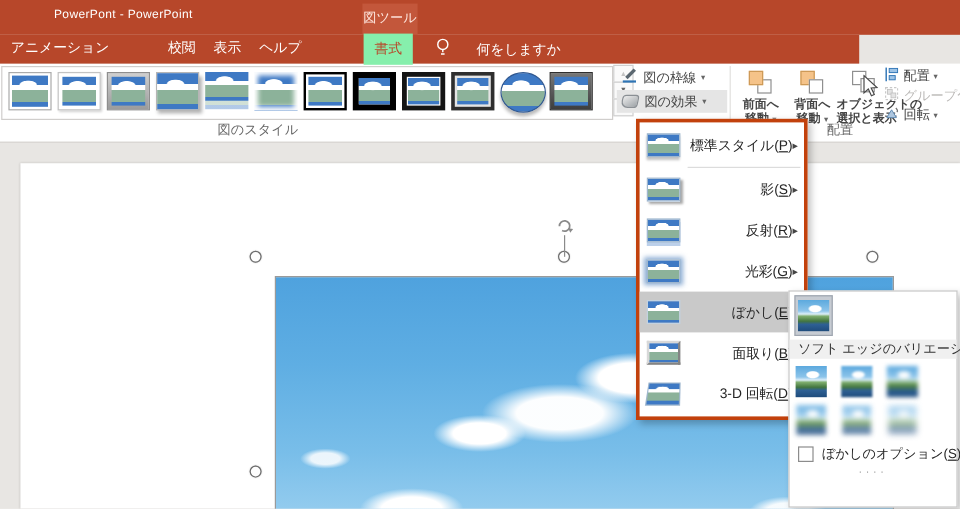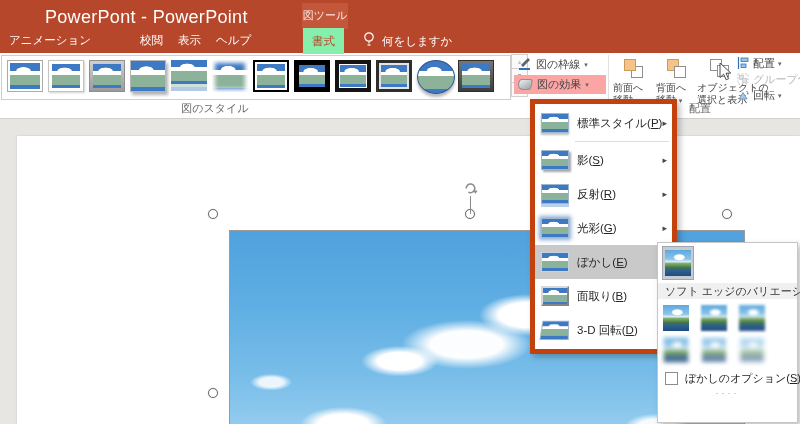--- a/index.html
+++ b/index.html
@@ -3,31 +3,31 @@
 <meta charset="utf-8">
 <style>
   html,body{margin:0;padding:0;}
   body{width:800px;height:424px;overflow:hidden;position:relative;
        font-family:"Liberation Sans","DejaVu Sans",sans-serif;
        -webkit-font-smoothing:antialiased;background:#E8E6E3;}
   .abs{position:absolute;}
 
   
   .titlebar{left:0;top:0;width:800px;height:29px;background:#B7472A;z-index:5;}
-  .title-text{left:45px;top:7px;color:#FFFFFF;font-size:18px;letter-spacing:.3px;}
+  .title-text{left:45px;top:7px;color:#FFFFFF;font-size:10px;letter-spacing:.3px;}
   .ctx-tab{left:302px;top:3px;width:46px;height:26px;background:#C3573B;color:#FFE8E0;
            font-size:11px;text-align:center;line-height:24px;}
 
   
-  .tabrow{left:0;top:29px;width:800px;height:24px;background:#B7472A;z-index:5;}
+  .tabrow{left:0;top:29px;width:716px;height:24px;background:#B7472A;z-index:5;}
   .tab{position:absolute;top:0;height:24px;line-height:23px;color:#FFFFFF;font-size:11.5px;
        padding:0 9px;}
   .tab.active{background:#86efac;color:#B7472A;top:-1px;height:26px;line-height:26px;}
   .tellme{position:absolute;left:362px;top:0;height:24px;display:flex;align-items:center;color:#fff;}
-  .tellme .txt{font-size:11.5px;margin-left:6px;}
+  .tellme .txt{font-size:11.5px;margin-left:21px;}
 
   
   .ribbon{left:0;top:53px;width:800px;height:65px;background:#FFFFFF;
           border-bottom:1px solid #D2CFCB;z-index:4;}
   .gallery-box{position:absolute;left:1px;top:2px;width:508px;height:43px;background:#fff;
                border:1px solid #D0CECC;}
   .gthumb{position:absolute;top:4px;width:36px;height:32px;box-sizing:border-box;}
   .land{width:100%;height:100%;background:
         radial-gradient(ellipse 12px 6px at 45% 30%,#fff 55%,rgba(255,255,255,0) 65%),
         linear-gradient(180deg,#3E79C4 0%,#3E79C4 30%,#FFF 30%,#FFF 46%,#8CB29A 46%,#8CB29A 86%,#3E79C4 86%,#3E79C4 100%);}
@@ -47,25 +47,25 @@
   .g11{padding:3px;background:linear-gradient(#777,#3D3D3D);border:1px solid #2E2E2E;}
   .gscroll{position:absolute;left:511px;top:2px;width:17px;}
   .gs-btn{box-sizing:border-box;width:17px;height:15px;border:1px solid #CFCFCF;background:#FAFAFA;
           font-size:7px;text-align:center;line-height:13px;color:#666;margin-top:-1px;}
   .gs-btn.dim{color:#C4C4C4;}
   .gs-more{border-top:1px solid #666;display:inline-block;line-height:6px;font-size:7px;}
   .fx-btn{position:absolute;left:514px;width:92px;height:19px;display:flex;align-items:center;
           padding-left:4px;box-sizing:border-box;}
   .fx-btn .lbl{font-size:11px;color:#444;margin-left:5px;}
   .fx-btn .caret{font-size:7px;color:#666;margin-left:4px;}
-  .fx-btn.pressed{background:#fca5a5;}
+  .fx-btn.pressed{background:#e5e5e5;}
   .blob{width:12px;height:9px;background:linear-gradient(145deg,#ECECEC,#9FA4A8);
         border:1px solid #8A8F94;border-radius:3px 3px 3px 6px;transform:skewX(-12deg);}
   .vsep{position:absolute;left:608px;top:2px;width:1px;height:58px;background:#E2E0DE;}
-  .big-btn{position:absolute;top:3px;width:42px;height:58px;text-align:left;}
+  .big-btn{position:absolute;top:3px;width:42px;height:58px;text-align:center;font-weight:bold;}
   .big-btn .ic{position:relative;width:22px;height:22px;margin:2px auto 2px auto;}
   .sq{position:absolute;width:12px;height:12px;box-sizing:border-box;}
   .sq.orange{background:#F5C389;border:1px solid #CE9A57;}
   .sq.white{background:#FFFFFF;border:1px solid #8F8F8F;}
   .big-btn .bl{font-size:10px;color:#444;line-height:12px;white-space:nowrap;}
   .big-btn .caret{font-size:7px;color:#666;}
   .mini-row{position:absolute;left:737px;height:15px;display:flex;align-items:center;width:70px;overflow:hidden;}
   .mini-row .ml{font-size:11px;color:#444;margin-left:4px;white-space:nowrap;}
   .mini-row .ml.dis{color:#BBB9B7;}
   .mini-row .caret{font-size:7px;color:#666;margin-left:3px;}
@@ -87,22 +87,22 @@
           radial-gradient(ellipse 80px 26px at 52% 103%,#FFF 45%,rgba(255,255,255,0) 72%),
           radial-gradient(ellipse 46px 18px at 83% 93%,rgba(255,255,255,.92) 40%,rgba(255,255,255,0) 70%),
           radial-gradient(ellipse 30px 12px at 8% 72%,rgba(255,255,255,.85) 40%,rgba(255,255,255,0) 70%),
           linear-gradient(180deg,#4FA2DE 0%,#5FAEE3 35%,#79BEE9 70%,#9CD0F0 100%);}
   .handle{position:absolute;width:8px;height:8px;border-radius:50%;background:#FEFEFE;
           border:1px solid #6E6E6E;box-shadow:0 0 1px rgba(0,0,0,.35);z-index:6;}
   .rot-line{position:absolute;left:470px;top:196px;width:1px;height:18px;background:#8A8A8A;z-index:6;}
   .rot-icon{position:absolute;left:461px;top:179px;z-index:6;}
 
   
-  .menu{left:530px;top:99px;width:137px;background:#FFFFFF;border:5px solid #c2410c;
-        box-shadow:3px 3px 6px rgba(0,0,0,.25);z-index:10;padding:2px 0;}
+  .menu{left:530px;top:99px;width:137px;background:#FFFFFF;border:3px solid #c2410c;
+        box-shadow:3px 3px 6px rgba(0,0,0,.25);z-index:10;padding:2px 0;text-align:right;}
   .menu-item{display:flex;align-items:center;height:34px;padding:0 5px 0 6px;}
   .menu-item.hl{background:#C9C9C9;}
   .mi{width:28px;height:20px;box-sizing:border-box;margin-right:8px;flex:none;
       border:1px solid #9EB6CE;background:
         radial-gradient(ellipse 9px 4px at 45% 28%,#fff 55%,rgba(255,255,255,0) 65%),
         linear-gradient(180deg,#3E79C4 0%,#3E79C4 30%,#FFF 30%,#FFF 46%,#8CB29A 46%,#8CB29A 86%,#3E79C4 86%,#3E79C4 100%);}
   .mi.fx-standard{box-shadow:0 2px 2px rgba(0,0,0,.25);}
   .mi.fx-shadow{box-shadow:2px 2px 2px rgba(0,0,0,.35);}
   .mi.fx-reflect{box-shadow:0 3px 0 rgba(62,121,196,.35);}
   .mi.fx-glow{box-shadow:0 0 4px 2px rgba(79,129,189,.65);}

